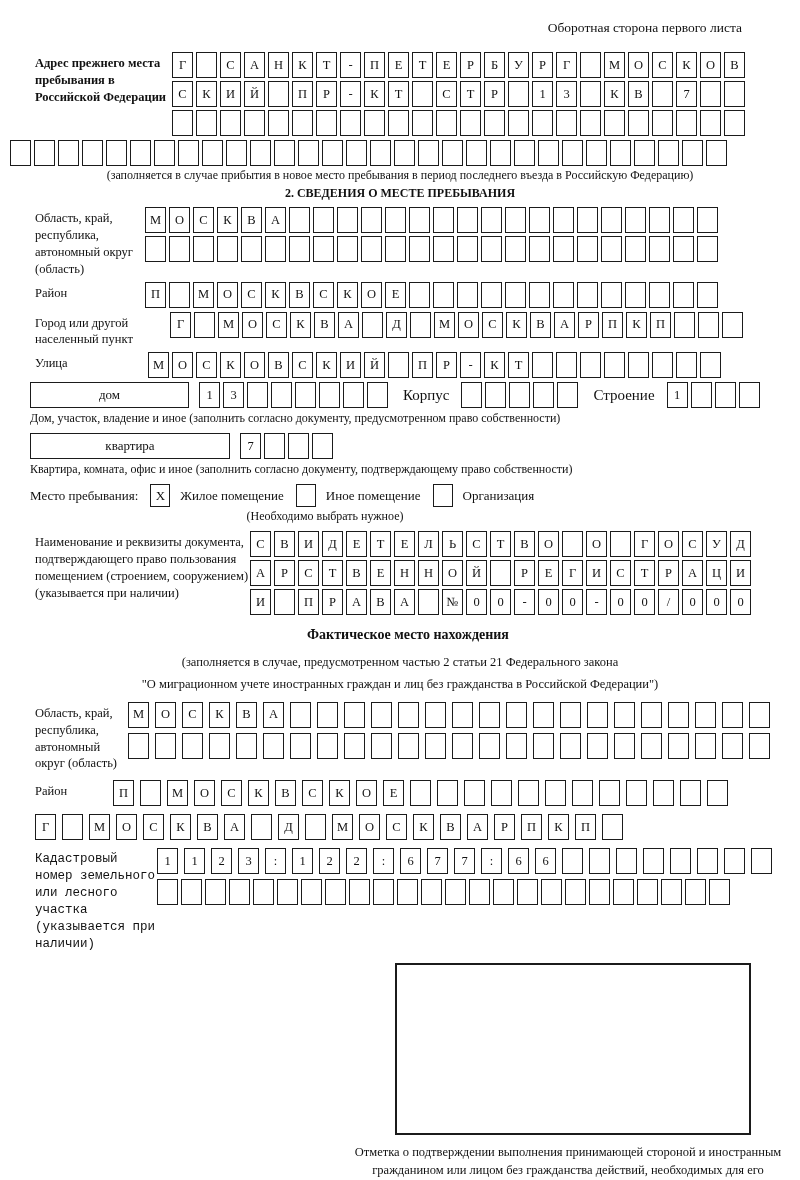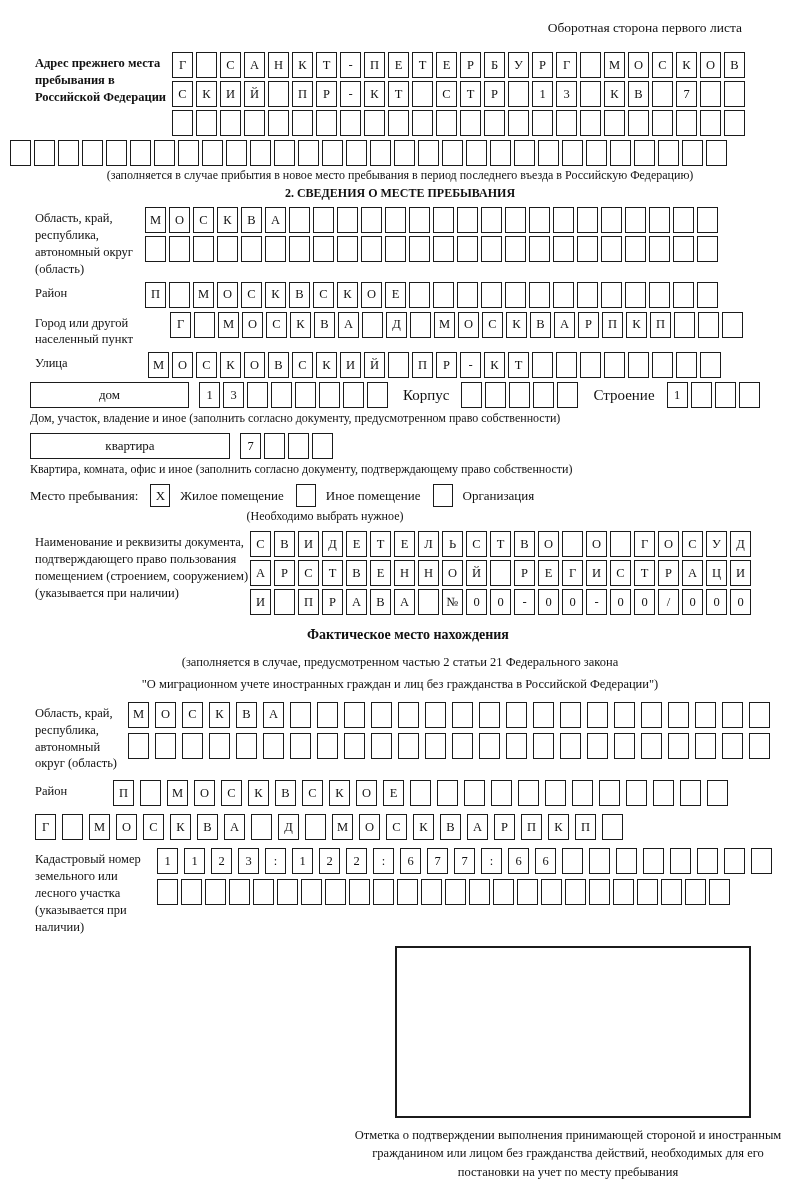--- a/index.html
+++ b/index.html
@@ -17,21 +17,21 @@
     display:flex;align-items:center;justify-content:center;
     font-size:12.5px;margin-right:3px;
   }
   .cells.g6 .cell{margin-right:6px;}
   .gridcol{display:flex;flex-direction:column;gap:3px;}
   .gridcol.loose{gap:5px;}
   .fgroup{display:flex;align-items:flex-start;margin:0 0 4px 35px;}
   .fgroup.mb8{margin-bottom:8px;}
   .flabel{flex:none;line-height:1.35;padding-top:3px;}
   .w137{width:137px;font-weight:bold;} .w110{width:110px;} .w135{width:135px;} .w113{width:113px;}
-  .w215{width:215px;} .w93{width:93px;} .w78{width:78px;} .w125{width:125px;} .w122{width:122px;}
+  .w215{width:215px;} .w93{width:93px;} .w78{width:78px;} .w125{width:125px;} .w122{width:122px;font-family:Liberation Mono, monospace;}
   .fullrow{margin:3px 0 0 10px;}
   .caption{font-size:12px;text-align:center;margin:2px 6px 3px 6px;}
   .h-main{font-weight:bold;font-size:12px;text-align:center;margin:3px 0 6px 0;}
   .h-sub{font-weight:bold;font-size:14px;text-align:center;margin:12px 16px 10px 0;padding-left:32px;}
   .sub-caption{font-size:12.5px;text-align:center;margin:0 30px 3px 30px;line-height:1.5;}
   .house-row{display:flex;align-items:center;margin:2px 0 2px 30px;}
   .wbox{
     box-sizing:border-box;border:1.6px solid #1b1b1b;height:26px;flex:none;
     display:flex;align-items:center;justify-content:center;font-size:13px;background:#fff;
   }

